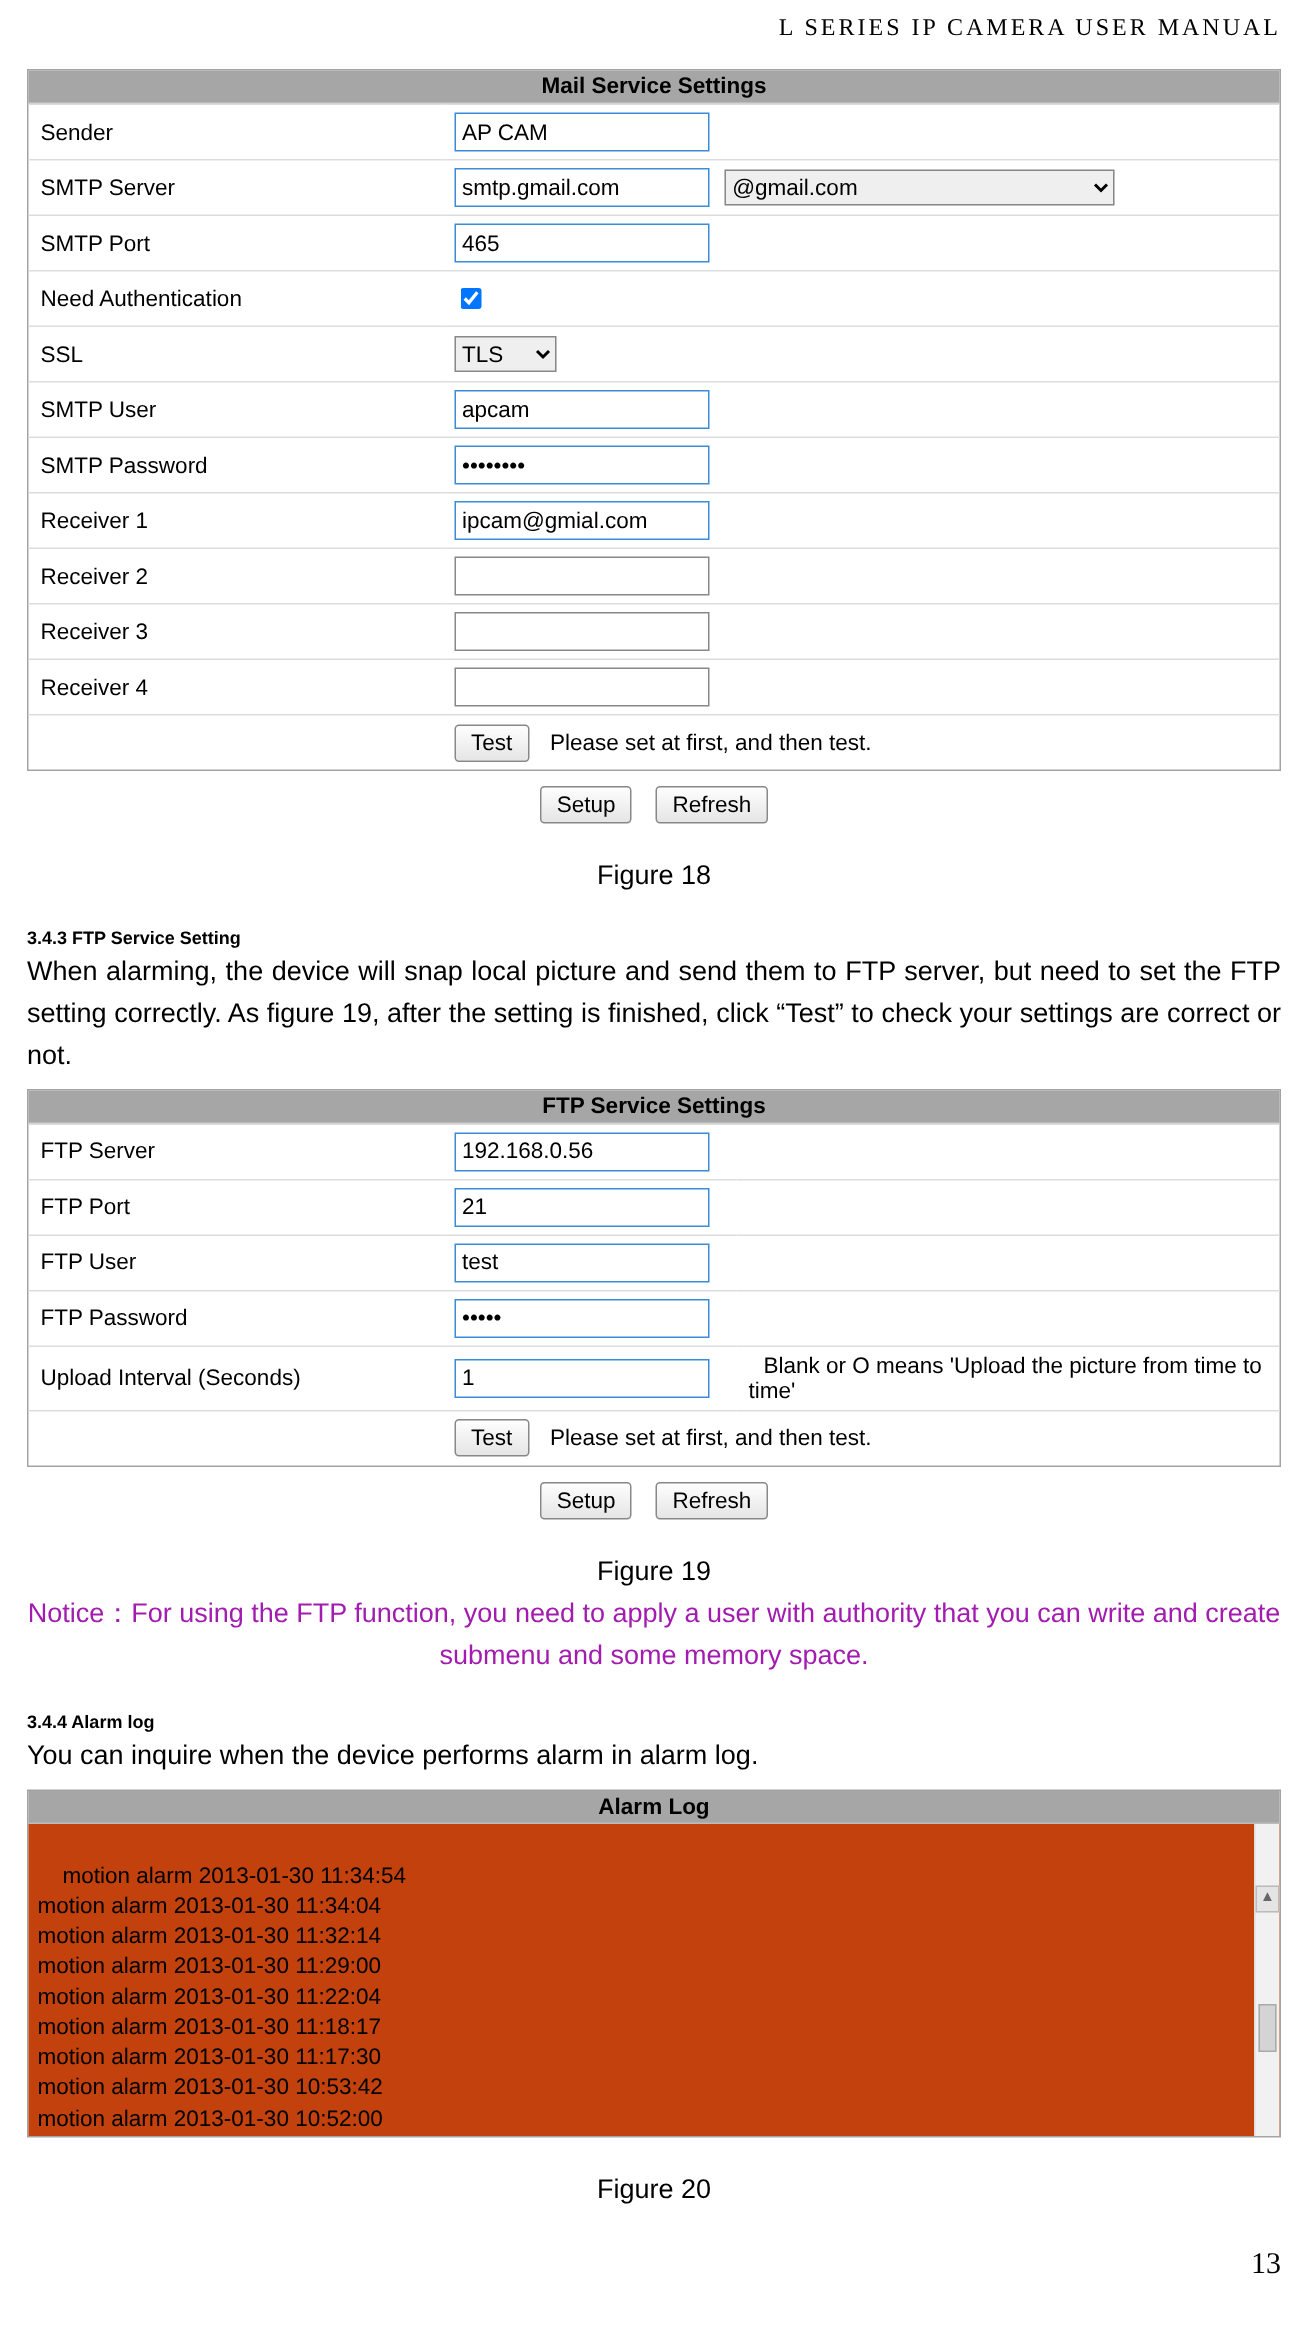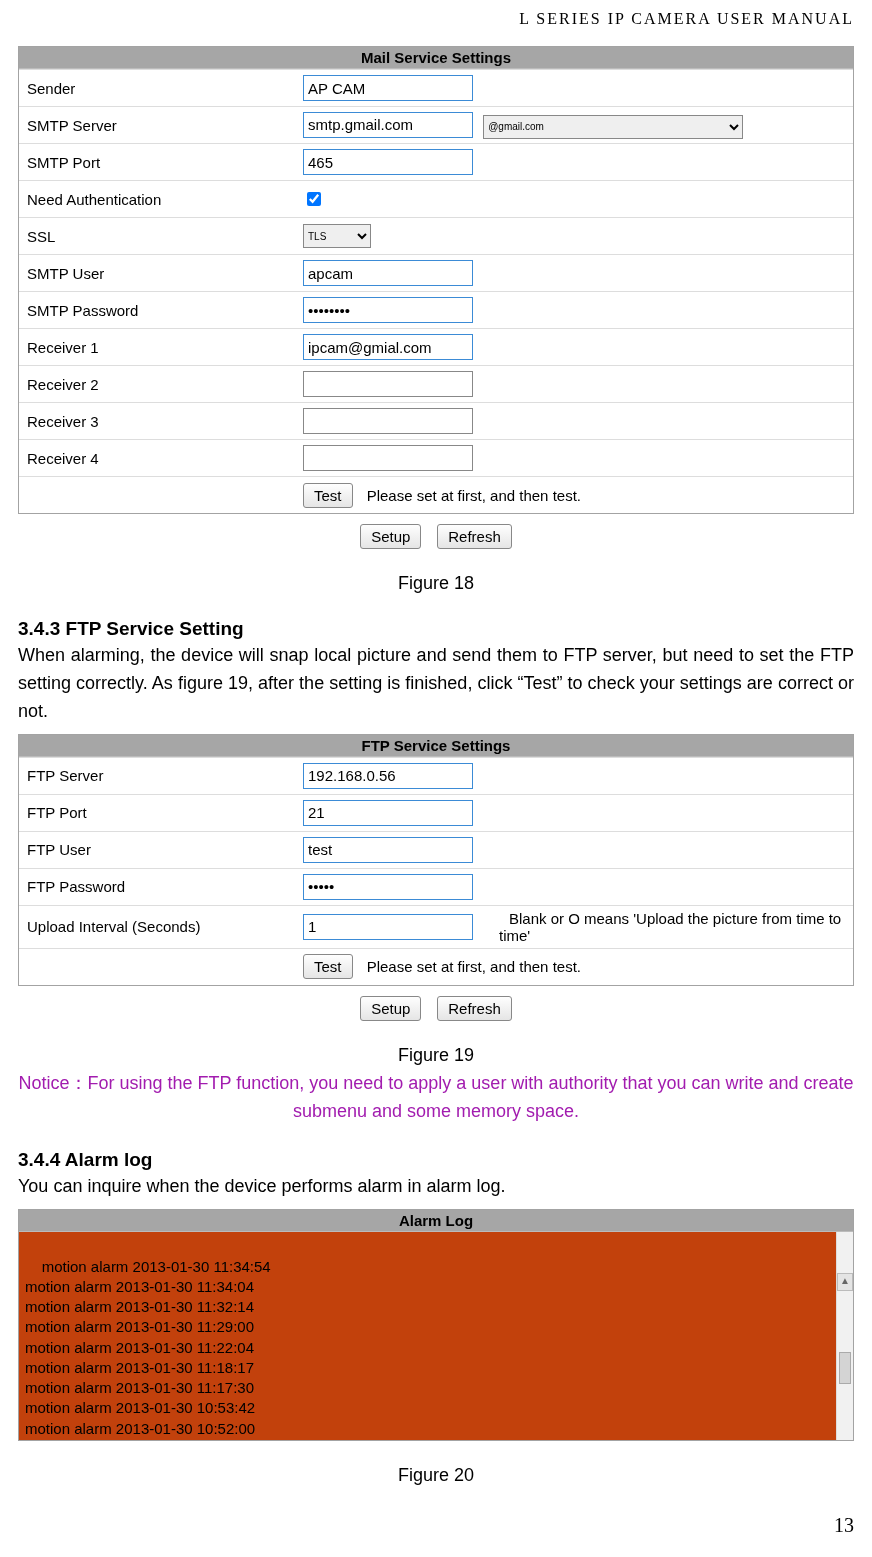--- a/index.html
+++ b/index.html
@@ -46,21 +46,21 @@
     font-size: 15px;
     padding: 2px 4px;
     border: 1px solid #888;
     height: 20px;
     width: 160px;
   }
   input.blue {
     border: 1px solid #3b8bd6;
   }
   select.sel {
-    font-size: 10px;
+    font-size: 15px;
     height: 24px;
     border: 1px solid #888;
   }
   .chk {
     width: 14px;
     height: 14px;
   }
   .btn {
     display: inline-block;
     background: linear-gradient(#fefefe,#e5e5e5);
@@ -74,21 +74,21 @@
     text-align: center;
     margin-top: 10px;
   }
   .btns-row .btn { margin: 0 6px; }
   .caption {
     text-align: center;
     font-size: 18px;
     margin: 24px 0 24px;
   }
   .sect-head {
-    font-size: 19px;
+    font-size: 12px;
     font-weight: bold;
     margin: 6px 0 2px;
   }
   .body-text {
     font-size: 18px;
     line-height: 1.55;
     margin: 0 0 8px;
     text-align: justify;
   }
   .notice {

